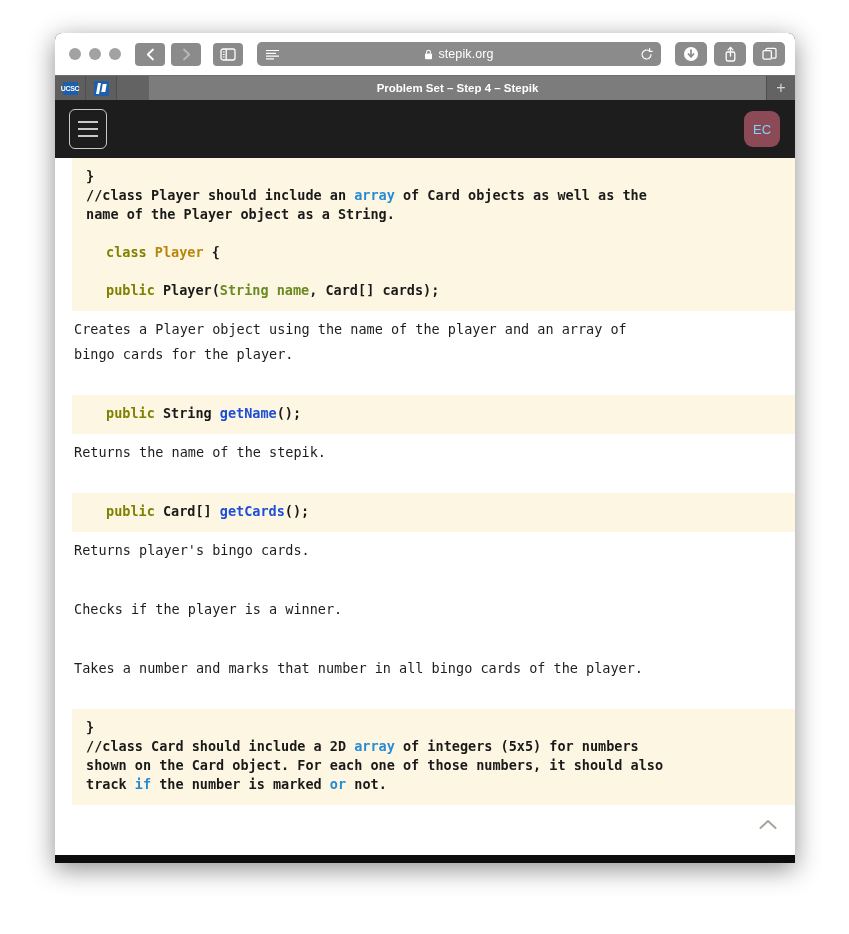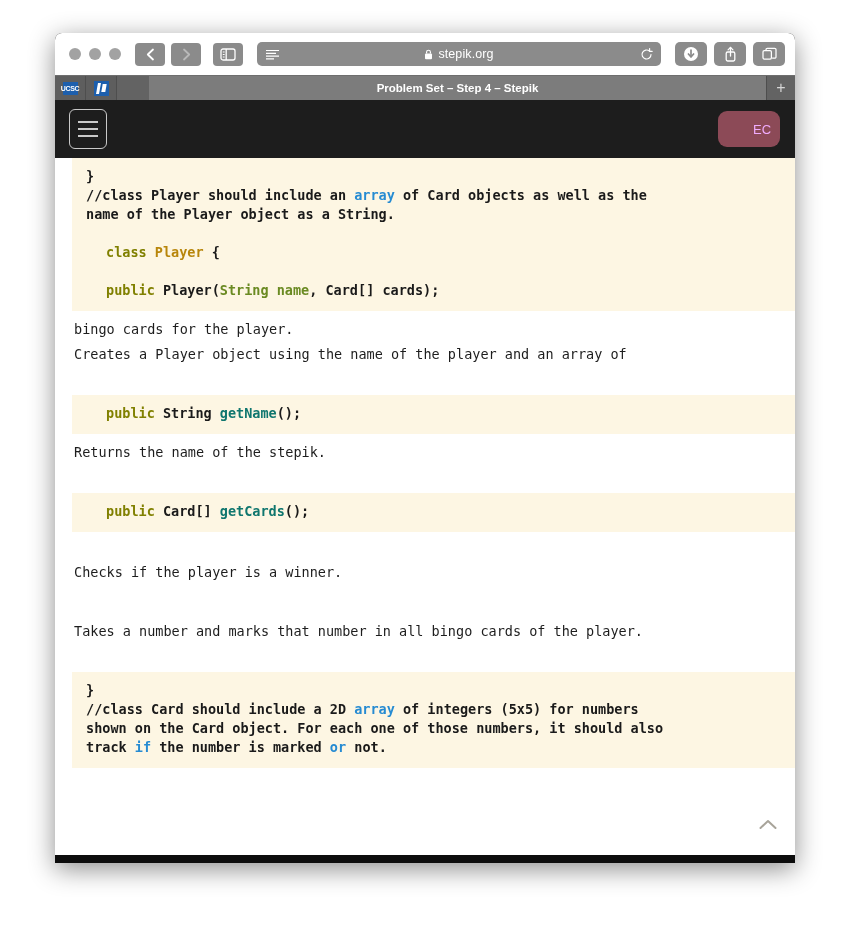--- a/index.html
+++ b/index.html
@@ -198,25 +198,24 @@
   .hamburger i {
     display: block;
     width: 20px; height: 2px;
     background: #c9c9c9;
   }
   .header-spacer { flex: 1 1 auto; }
   .avatar {
     width: 36px; height: 36px;
     border-radius: 9px;
     background: #8c4a57;
-    color: #f0abfc;
+    color: #7dd3fc;
     font-size: 13px;
     display: flex; align-items: center; justify-content: center;
     font-family: "Liberation Sans", sans-serif;
-    padding-left: 26px;
   }
 
   
   .content {
     position: relative;
     height: 705px;
     background: #ffffff;
     overflow: hidden;
     padding-left: 1px;
   }
@@ -248,21 +247,21 @@
     margin: 0;
     width: 740px;
     box-sizing: border-box;
   }
   .gap-md { height: 22px; }
 
   
   .kw   { color: #808000; margin-left: 20px; }          
   .type { color: #6a8a22; }          
   .cls  { color: #b8860b; }          
-  .fn   { color: #0f766e; }          
+  .fn   { color: #1d4ed8; }          
   .blue { color: #268bd2; }          
   .blk  { color: #1a1a1a; }
 
   .scroll-top {
     position: absolute;
     right: 16px;
     bottom: 28px;
     width: 22px; height: 22px;
     display: flex; align-items: center; justify-content: center;
     color: #a8a49a;
@@ -380,30 +379,33 @@
         <i></i>
       </div>
       <div class="header-spacer"></div>
       <div class="avatar">EC</div>
     </div>
 
     <div class="content">
       <div class="content-inner" id="content-inner">
           <div class="code-block"><div><span class="blk">}</span></div><div><span class="blk">//class Player should include an </span><span class="blue">array</span><span class="blk"> of Card objects as well as the</span></div><div><span class="blk">name of the Player object as a String.</span></div><div>&nbsp;</div><div><span class="kw">class </span><span class="cls">Player</span><span class="blk"> {</span></div><div>&nbsp;</div><div><span class="kw">public </span><span class="blk">Player</span><span class="blk">(</span><span class="type">String name</span><span class="blk">, Card[] cards);</span></div></div>
           <div class="prose">
+            <div>Creates a Player object using the name of the player and an array of</div>
             <div>bingo cards for the player.</div>
-            <div>Creates a Player object using the name of the player and an array of</div>
           </div>
           <div class="gap-md"></div>
           <div class="code-block"><div><span class="kw">public </span><span class="blk">String </span><span class="fn">getName</span><span class="blk">();</span></div></div>
           <div class="prose">
             <div>Returns the name of the stepik.</div>
           </div>
           <div class="gap-md"></div>
           <div class="code-block"><div><span class="kw">public </span><span class="blk">Card[] </span><span class="fn">getCards</span><span class="blk">();</span></div></div>
+          <div class="prose">
+            <div>Returns player's bingo cards.</div>
+          </div>
           <div class="gap-md"></div>
           <div class="prose">
             <div>Checks if the player is a winner.</div>
           </div>
           <div class="gap-md"></div>
           <div class="prose">
             <div>Takes a number and marks that number in all bingo cards of the player.</div>
           </div>
           <div class="gap-md"></div>
           <div class="code-block"><div><span class="blk">}</span></div><div><span class="blk">//class Card should include a 2D </span><span class="blue">array</span><span class="blk"> of integers (5x5) for numbers</span></div><div><span class="blk">shown on the Card object. For each one of those numbers, it should also</span></div><div><span class="blk">track </span><span class="blue">if</span><span class="blk"> the number is marked </span><span class="blue">or</span><span class="blk"> not.</span></div></div>

